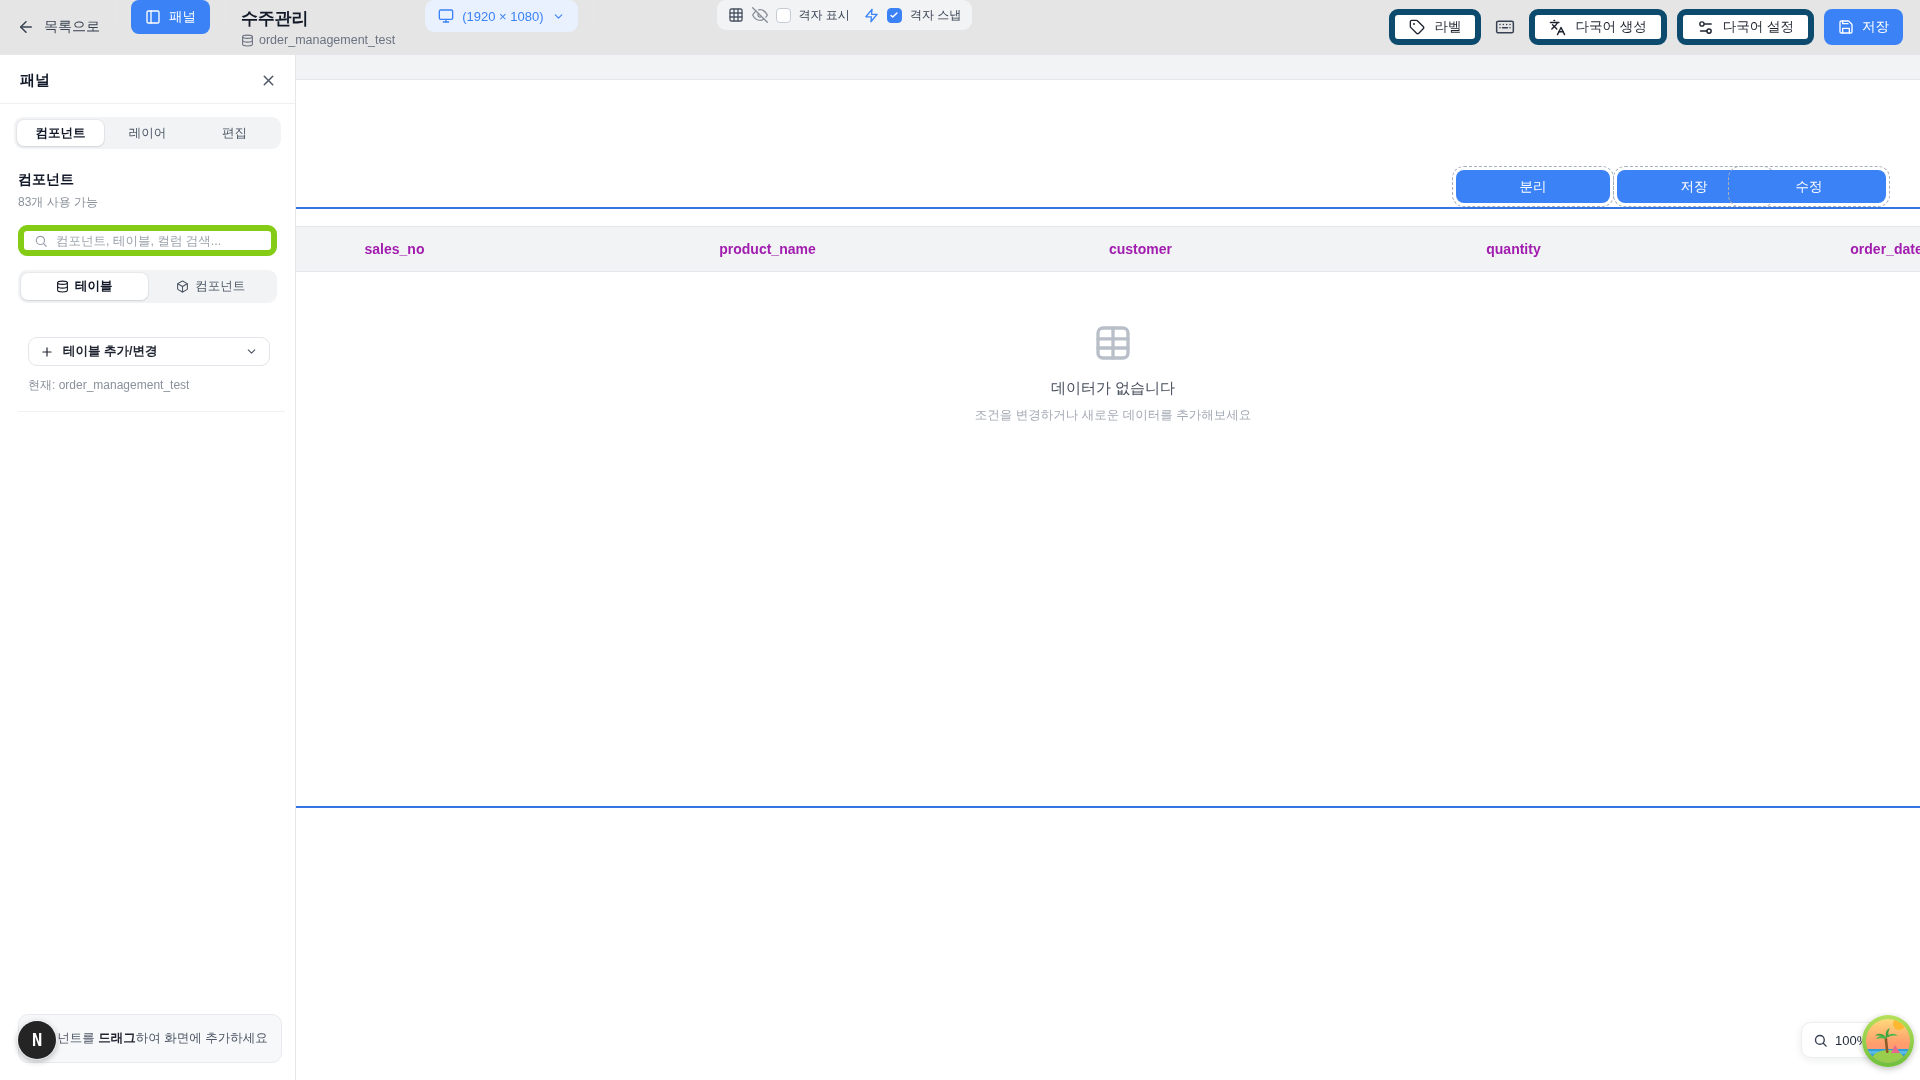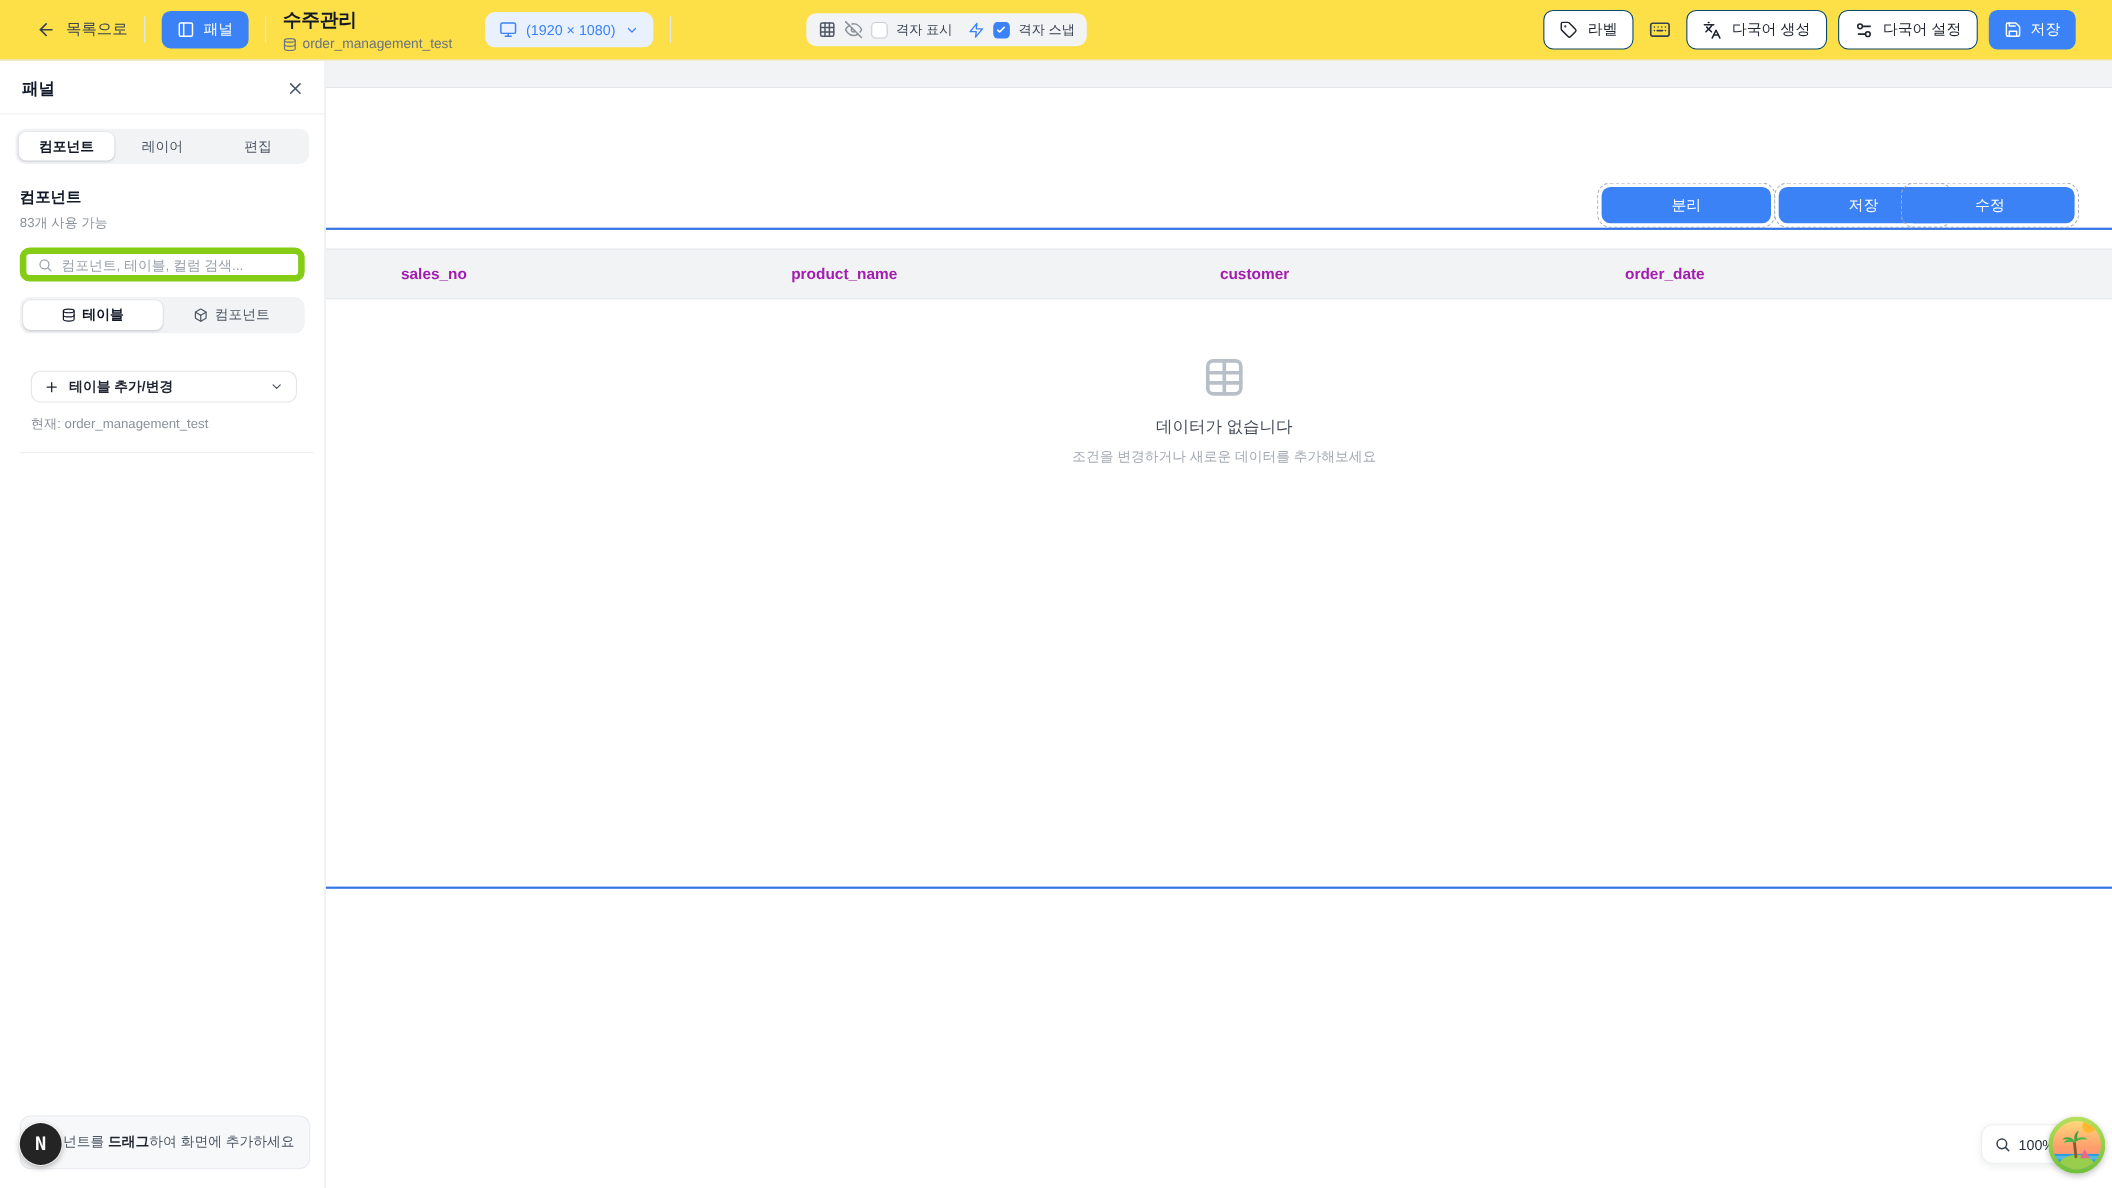--- a/index.html
+++ b/index.html
@@ -1,37 +1,37 @@
 <!DOCTYPE html>
 <html><head>
 <meta charset="utf-8">
 <style>
   * { margin:0; padding:0; box-sizing:border-box; }
   html,body { width:1920px; height:1080px; overflow:hidden; background:#fff;
     font-family:"Liberation Sans","DejaVu Sans",sans-serif; color:#1f2430; }
   svg { display:block; }
 
   
-  .topbar { position:absolute; left:0; top:0; width:1920px; height:55px; background:#fde047;
-    border-bottom:1px solid #e5e7eb; display:flex; align-items:center; padding:0 33px; z-index:20; }
+  .topbar { position:absolute; left:0; top:0; width:1920px; height:55px; background:#e5e5e5;
+    border-bottom:1px solid #e5e7eb; display:flex; padding:0 17px; z-index:20; }
   .tb-back { display:flex; align-items:center; gap:9px; color:#374151; font-size:14px; cursor:pointer; }
   .vdiv { width:1px; height:24px; background:#e5e7eb; margin:0 15px; flex:none; }
   .btn-blue { background:#3b82f6; color:#fff; border:none; border-radius:8px; display:flex;
     align-items:center; gap:8px; font-size:13.5px; padding:0 14px; height:34px; cursor:pointer; }
   .title-block { display:flex; flex-direction:column; justify-content:center; gap:3px; min-width:128px; }
   .title-block .t { font-size:17px; font-weight:bold; color:#111827; letter-spacing:-.2px; }
   .title-block .s { display:flex; align-items:center; gap:5px; font-size:12.5px; color:#6b7280; }
   .res-pill { margin-left:30px; background:#e9f1fe; color:#3b82f6; border-radius:9px; height:32px;
     display:flex; align-items:center; gap:8px; padding:0 13px; font-size:13px; cursor:pointer; }
   .grid-pill { margin-left:108px; background:#f1f3f5; border-radius:9px; height:30px;
     display:flex; align-items:center; gap:8px; padding:0 11px; font-size:12px; color:#374151; }
   .cbx { width:15px; height:15px; border-radius:4px; border:1.5px solid #c6ccd4; background:#fff; flex:none; cursor:pointer; }
   .cbx.on { background:#3b82f6; border-color:#3b82f6; display:flex; align-items:center; justify-content:center; }
   .tb-right { margin-left:auto; display:flex; align-items:center; gap:10px; }
-  .btn-ghost { background:#fff; border:1px solid #0c4a6e; border-radius:9px; height:36px;
+  .btn-ghost { background:#fff; border:6px solid #0c4a6e; border-radius:9px; height:36px;
     display:flex; align-items:center; gap:9px; padding:0 14px; font-size:13.5px; color:#1f2430; cursor:pointer; }
   .icon-btn { background:none; border:none; color:#374151; padding:4px; cursor:pointer; }
 
   
   .sidebar { position:absolute; left:0; top:55px; width:296px; height:1025px; background:#fff;
     border-right:1px solid #e5e7eb; z-index:10; }
   .sb-head { display:flex; align-items:center; justify-content:space-between; padding:16px 18px 13px 20px; }
   .sb-head .t { font-size:15px; font-weight:bold; color:#111827; }
   .sb-div { height:1px; background:#eef0f2; }
   .seg { background:#f1f3f5; border-radius:9px; display:flex; padding:3px; margin:13px 14px 0; }
@@ -234,20 +234,21 @@
   <div class="action-btn" style="left:1133px; width:154px;">분리</div>
   <div class="action-btn" style="left:1294px; width:154px;">저장</div>
   <div class="action-btn" style="left:1409px; width:154px;">수정</div>
   <div class="action-btn red" style="left:1616px; width:154px;"></div>
 
   <div class="table-comp">
     <div class="table-head">
       <div class="th">sales_no</div>
       <div class="th">product_name</div>
       <div class="th">customer</div>
+      <div class="th">quantity</div>
       <div class="th">order_date</div>
     </div>
   </div>
 
   <div class="empty">
     <div class="eicon">
       <svg width="40" height="40" viewBox="0 0 24 24" fill="none" stroke="currentColor" stroke-width="2" stroke-linecap="round">
           <rect x="3" y="3" width="18" height="18" rx="3"></rect>
           <path d="M3 9.5h18M3 15h18M12 3v18"></path>
         </svg>

